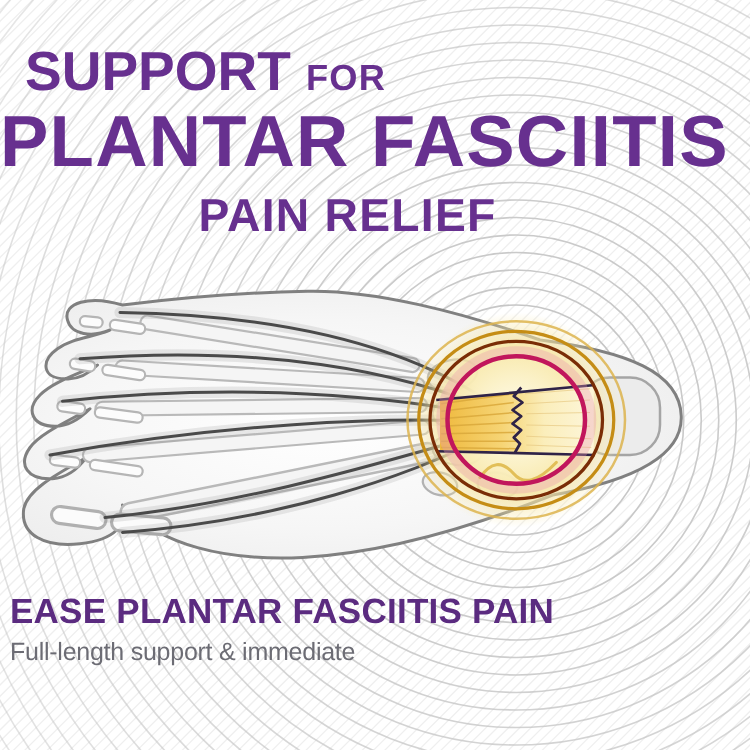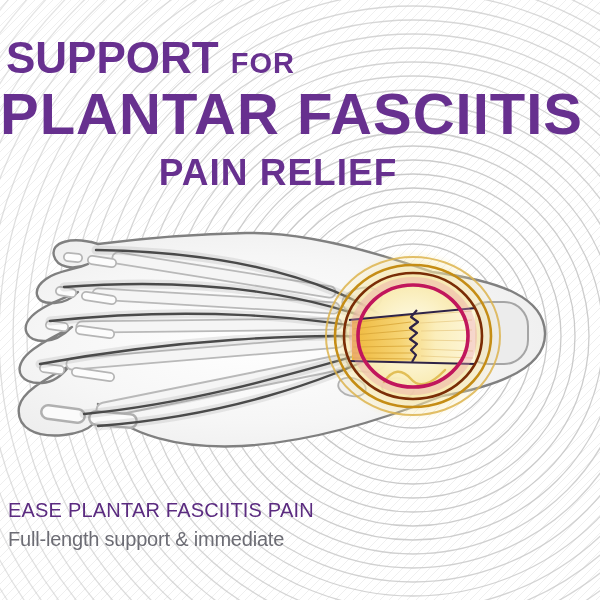--- a/index.html
+++ b/index.html
@@ -7,27 +7,27 @@
     width:600px;height:600px;position:relative;overflow:hidden;
     background:#ffffff;
     font-family:"Liberation Sans",sans-serif;
   }
   svg.scene{position:absolute;left:0;top:0;width:600px;height:600px;}
 
   .headline{
     position:absolute;top:36px;left:0;width:600px;
     color:#67308f;font-weight:bold;z-index:5;
   }
-  .h-line1{padding-left:6px;font-size:44px;line-height:1;letter-spacing:0px;}
+  .h-line1{padding-left:6px;font-size:44px;line-height:1;letter-spacing:0px;margin-left:14px;}
   .h-line1 .for{font-size:29px;margin-left:12px;letter-spacing:1px;}
   .h-line2{text-align:left;font-size:58px;line-height:1;margin-top:5px;letter-spacing:1px;}
   .h-line3{text-align:center;font-size:37px;line-height:1;margin-top:11px;letter-spacing:1px;transform:translateX(-22px);}
 
   .footer-text{position:absolute;left:8px;top:473px;z-index:5;}
-  .f-head{color:#5b2b80;font-weight:normal;font-size:20px;letter-spacing:0.2px;margin-top:26px;}
+  .f-head{color:#5b2b80;font-weight:bold;font-size:28px;letter-spacing:0.2px;}
   .f-body{color:#6c6c74;font-size:20px;line-height:27px;margin-top:4px;letter-spacing:-0.2px;}
 </style>
 </head>
 <body>
 
 <svg class="scene" viewBox="0 0 600 600" xmlns="http://www.w3.org/2000/svg">
   <defs>
     <radialGradient id="glow" cx="50%" cy="50%" r="50%">
       <stop offset="0%" stop-color="#fffdf2"></stop>
       <stop offset="42%" stop-color="#fbf1c6"></stop>

